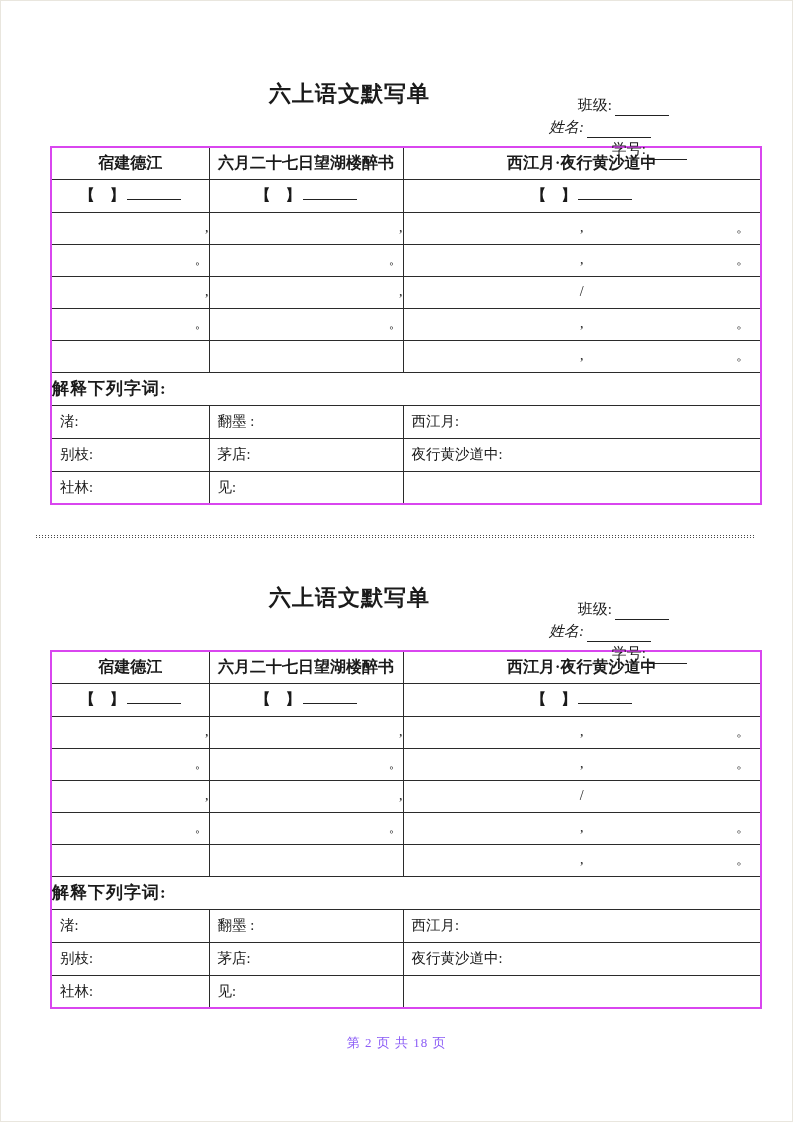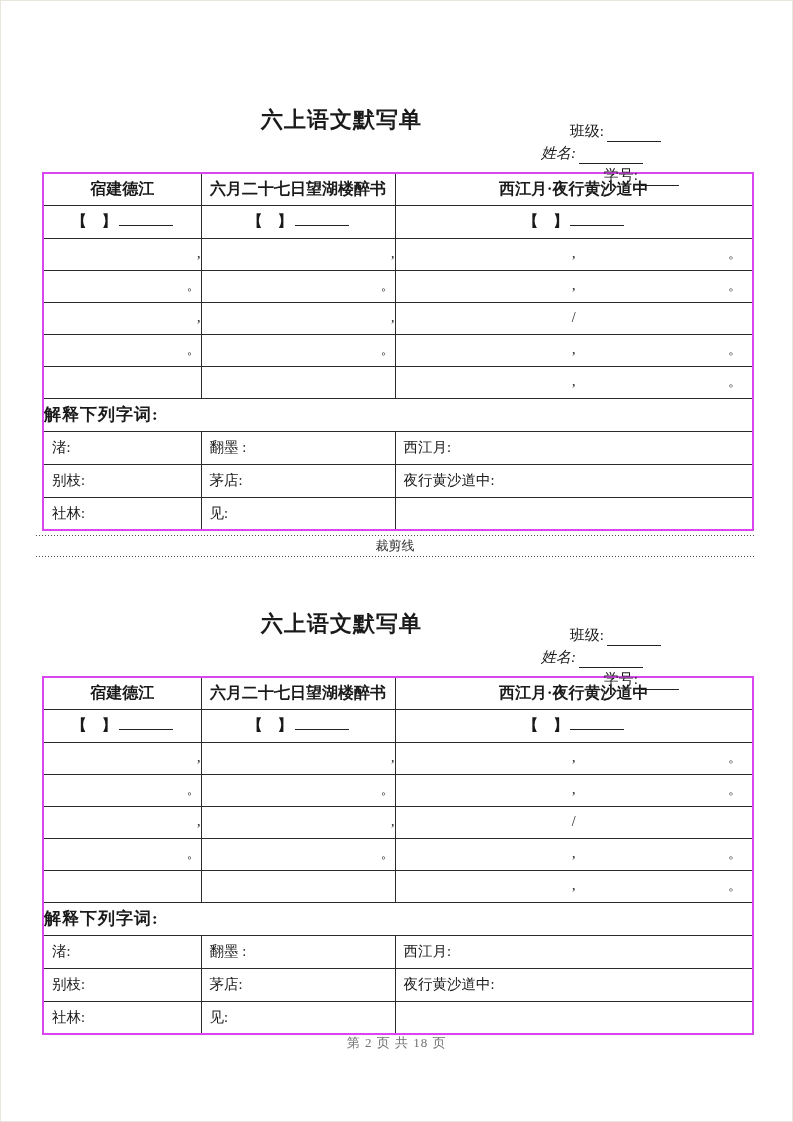--- a/index.html
+++ b/index.html
@@ -4,21 +4,21 @@
 <style>
   * { margin:0; padding:0; box-sizing:border-box; }
   html,body { width:793px; height:1122px; }
   body {
     background:#ffffff;
     font-family:"Liberation Serif","DejaVu Serif",serif;
     color:#1a1a1a;
     position:relative;
     box-shadow: inset 0 0 0 1px #e9e6de;
   }
-  .sheet { position:absolute; left:4px; width:675px;margin-top:26px; }
+  .sheet { position:absolute; left:12px; width:675px; }
   #sheet-1 { top:78px; }
   #sheet-2 { top:582px; }
 
   .title {
     text-align:center;
     font-size:22px;
     font-weight:bold;
     line-height:32px;
     letter-spacing:1px;
   }
@@ -118,21 +118,21 @@
     line-height:19px;
     height:19px;
   }
   .footer {
     position:absolute;
     top:1034px;
     left:0;
     width:793px;
     text-align:center;
     font-size:13px;
-    color:#737373;
+    color:#8b5cf6;
     letter-spacing:1px;
   }
 </style>
 </head>
 <body>
 
 <section class="sheet" id="sheet-1">
   <h1 class="title">六上语文默写单</h1>
   <div class="info">
     <span class="ig ig1">
@@ -207,21 +207,20 @@
       <td>社林:</td>
       <td>见:</td>
       <td></td>
     </tr>
   </tbody>
     </table>
 </section>
 
 <div class="cutline">
   <div class="dotline"></div>
-  <div class="cutlabel">裁剪线</div>
   <div class="dotline"></div>
 </div>
 
 <section class="sheet" id="sheet-2">
   <h1 class="title">六上语文默写单</h1>
   <div class="info">
     <span class="ig ig1">
         <span>班级:</span>
         <span class="blank b1"></span>
       </span>

